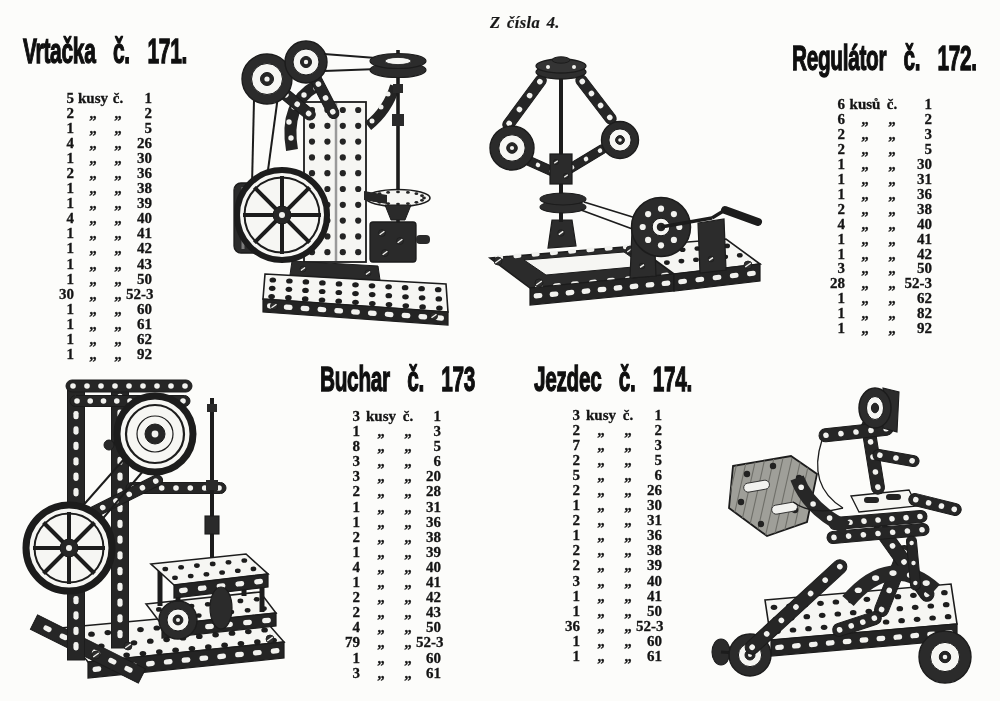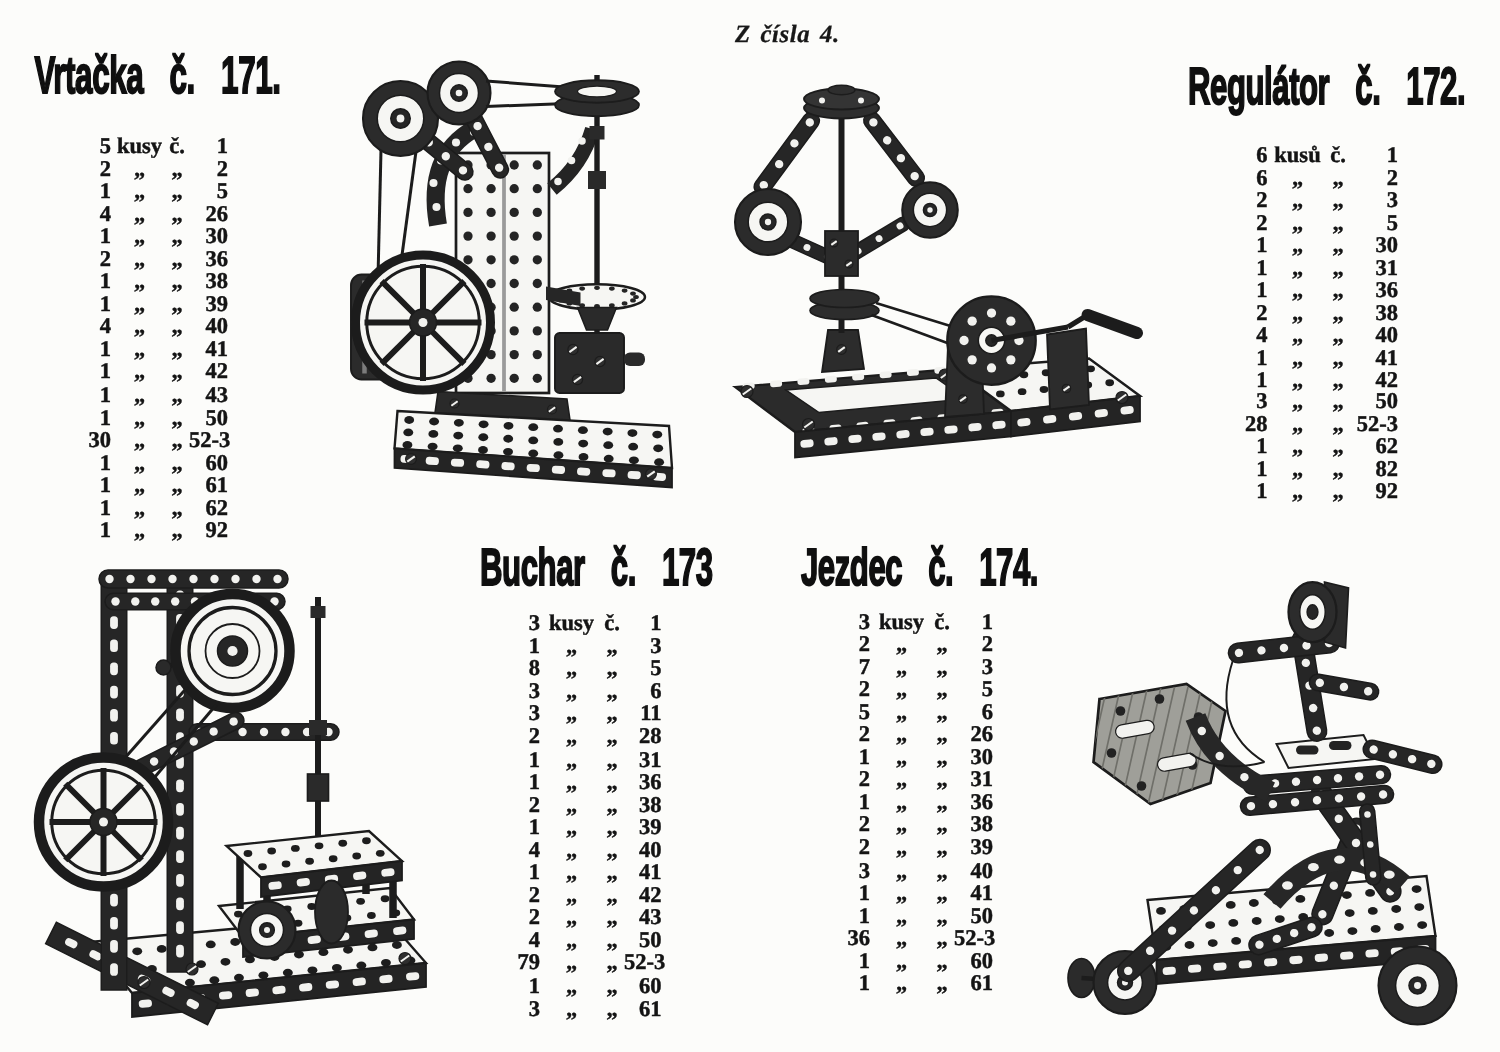--- a/index.html
+++ b/index.html
@@ -270,21 +270,21 @@
     <div class="row">
       <span class="c1">3</span>
       <span class="c2">„</span>
       <span class="c3">„</span>
       <span class="c4">6</span>
     </div>
     <div class="row">
       <span class="c1">3</span>
       <span class="c2">„</span>
       <span class="c3">„</span>
-      <span class="c4">11</span>
+      <span class="c4">20</span>
     </div>
     <div class="row">
       <span class="c1">2</span>
       <span class="c2">„</span>
       <span class="c3">„</span>
       <span class="c4">28</span>
     </div>
     <div class="row">
       <span class="c1">1</span>
       <span class="c2">„</span>

